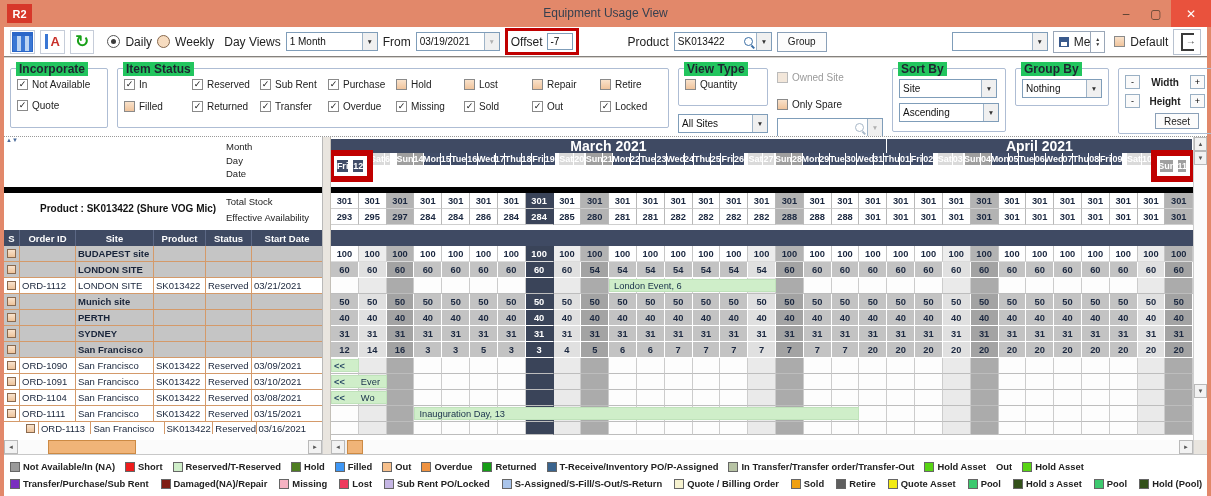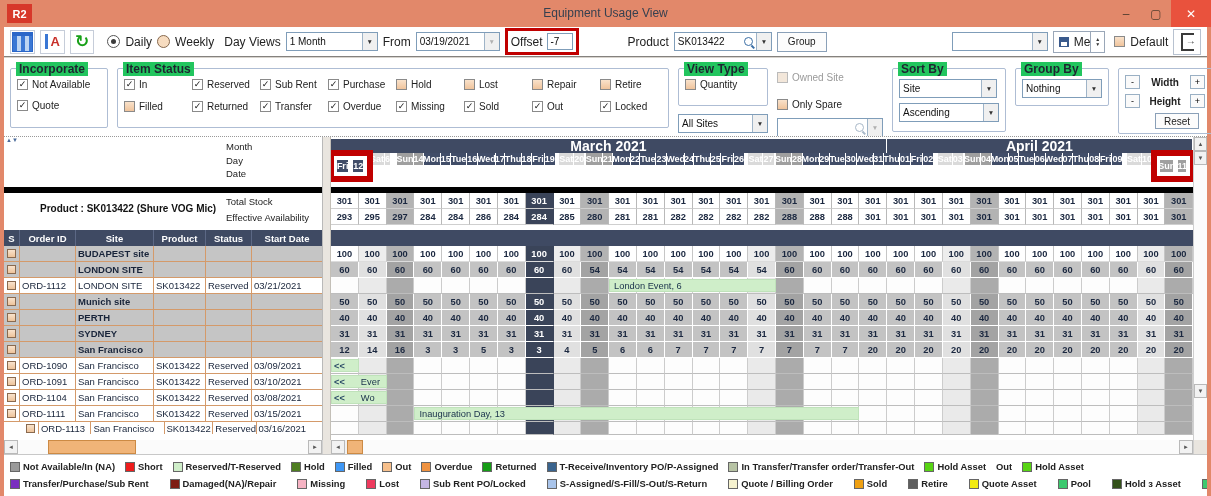--- a/index.html
+++ b/index.html
@@ -1230,21 +1230,21 @@
           <span>Hold Asset</span>
         </span>
         <span class="litem">
           <span>Out</span>
         </span>
         <span class="litem">
           <span class="lsq" style="background: rgb(88, 212, 20);"></span>
           <span>Hold Asset</span>
         </span>
       </div>
-      <div class="lrow" style="gap: 21px;">
+      <div class="lrow" style="gap: 12px;">
         <span class="litem">
           <span class="lsq" style="background: rgb(122, 47, 191);"></span>
           <span>Transfer/Purchase/Sub Rent</span>
         </span>
         <span class="litem">
           <span class="lsq" style="background: rgb(126, 29, 20);"></span>
           <span>Damaged(NA)/Repair</span>
         </span>
         <span class="litem">
           <span class="lsq" style="background: rgb(246, 179, 195);"></span>

